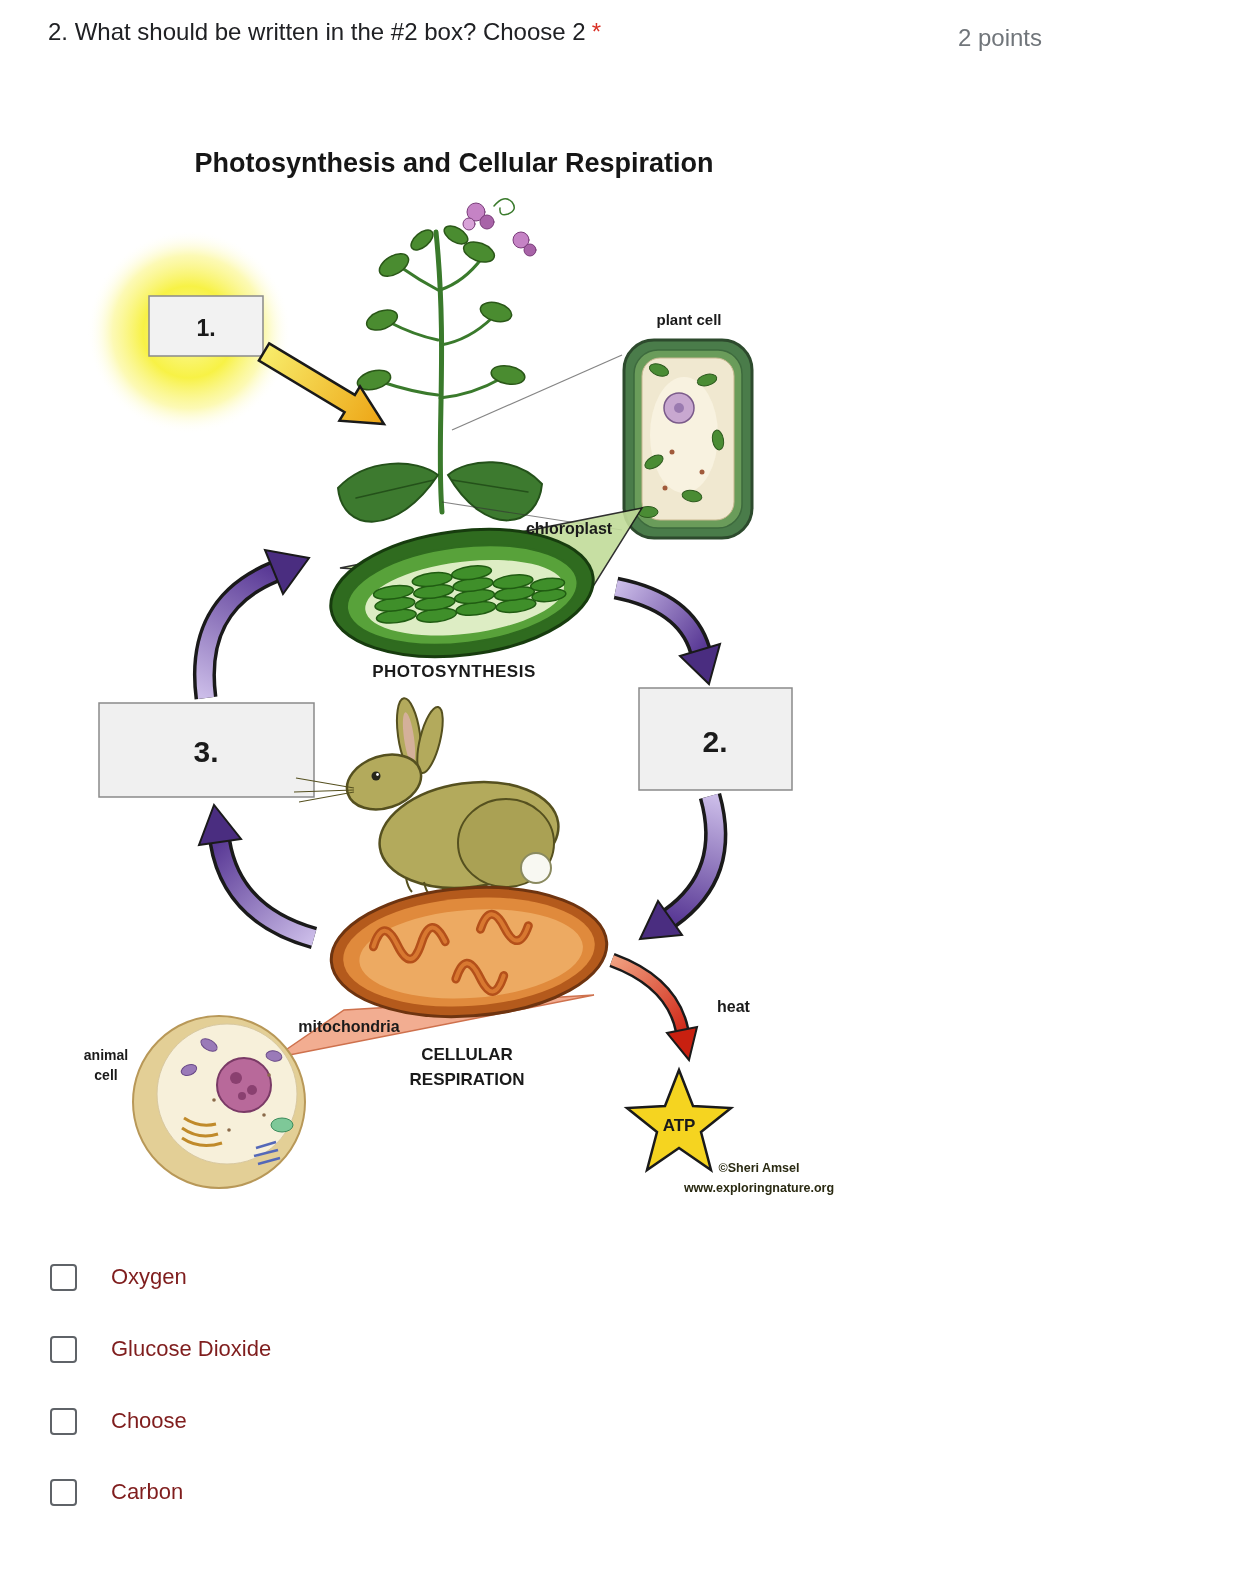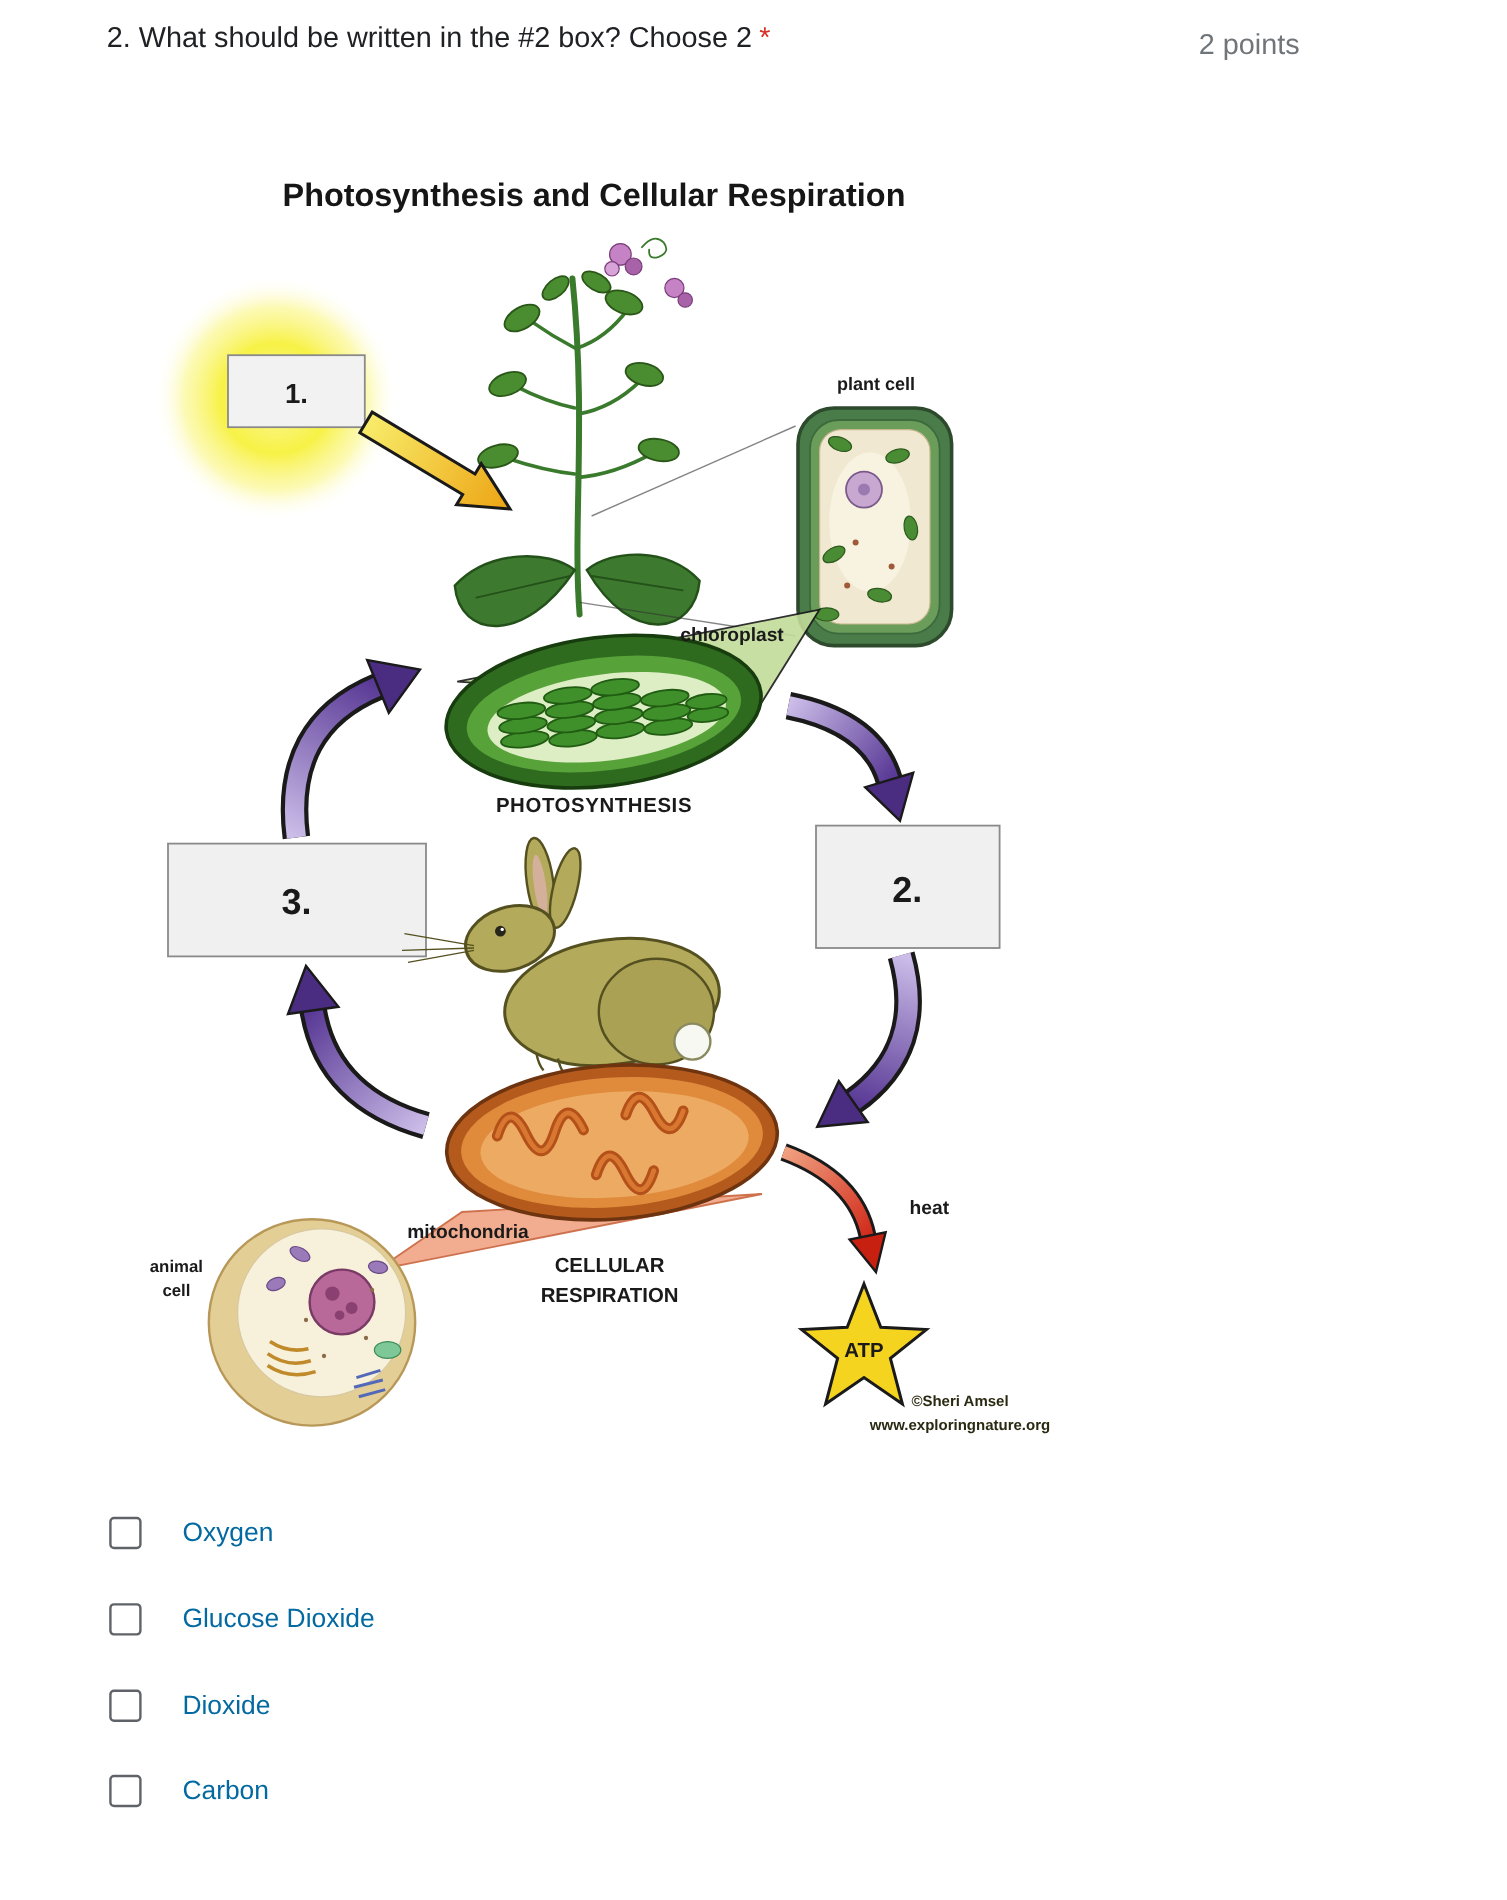--- a/index.html
+++ b/index.html
@@ -1,27 +1,27 @@
 <!DOCTYPE html>
 <html><head>
 <meta charset="utf-8">
 <style>
   html,body { margin:0; padding:0; background:#ffffff; }
   .page { position:relative; width:1080px; height:1583px; background:#ffffff;
-          font-family:"Liberation Sans",sans-serif; overflow:hidden;margin-left:41px; }
+          font-family:"Liberation Sans",sans-serif; overflow:hidden; }
   .q-title { position:absolute; left:48px; top:16px; width:1020px;
              font-size:24px; line-height:1.35; color:#202124; font-weight:400; }
   .req { color:#d93025; margin-left:6px; }
   .points { position:absolute; right:38px; top:24px; font-size:24px; color:#70757a; }
   .diagram-wrap { position:absolute; left:24px; top:140px; width:860px; height:1070px; }
   svg text { font-family:"Liberation Sans",sans-serif; }
   .option-row { position:absolute; left:50px; display:flex; align-items:center; height:30px; }
   .cbox { width:27px; height:27px; box-sizing:border-box; border:2.5px solid #5f6368;
           border-radius:4px; background:#fff; flex:0 0 auto; cursor:pointer; }
-  .opt-label { margin-left:34px; font-size:22px; color:#0369a1; cursor:pointer; }
+  .opt-label { margin-left:34px; font-size:22px; color:#7f1d1d; cursor:pointer; }
 </style>
 </head>
 <body>
 
 <div class="page">
 
   <div class="q-title">
     <span>2. What should be written in the #2 box? Choose 2</span><span class="req">*</span>
   </div>
   <div class="points">2 points</div>
@@ -271,20 +271,20 @@
   <div class="option-row" style="top:1262px">
     <div class="cbox"></div>
     <div class="opt-label">Oxygen</div>
   </div>
   <div class="option-row" style="top:1334px">
     <div class="cbox"></div>
     <div class="opt-label">Glucose Dioxide</div>
   </div>
   <div class="option-row" style="top:1406px">
     <div class="cbox"></div>
-    <div class="opt-label">Dioxide</div>
+    <div class="opt-label">Choose</div>
   </div>
   <div class="option-row" style="top:1477px">
     <div class="cbox"></div>
     <div class="opt-label">Carbon</div>
   </div>
 
 </div>
 
 </body></html>

